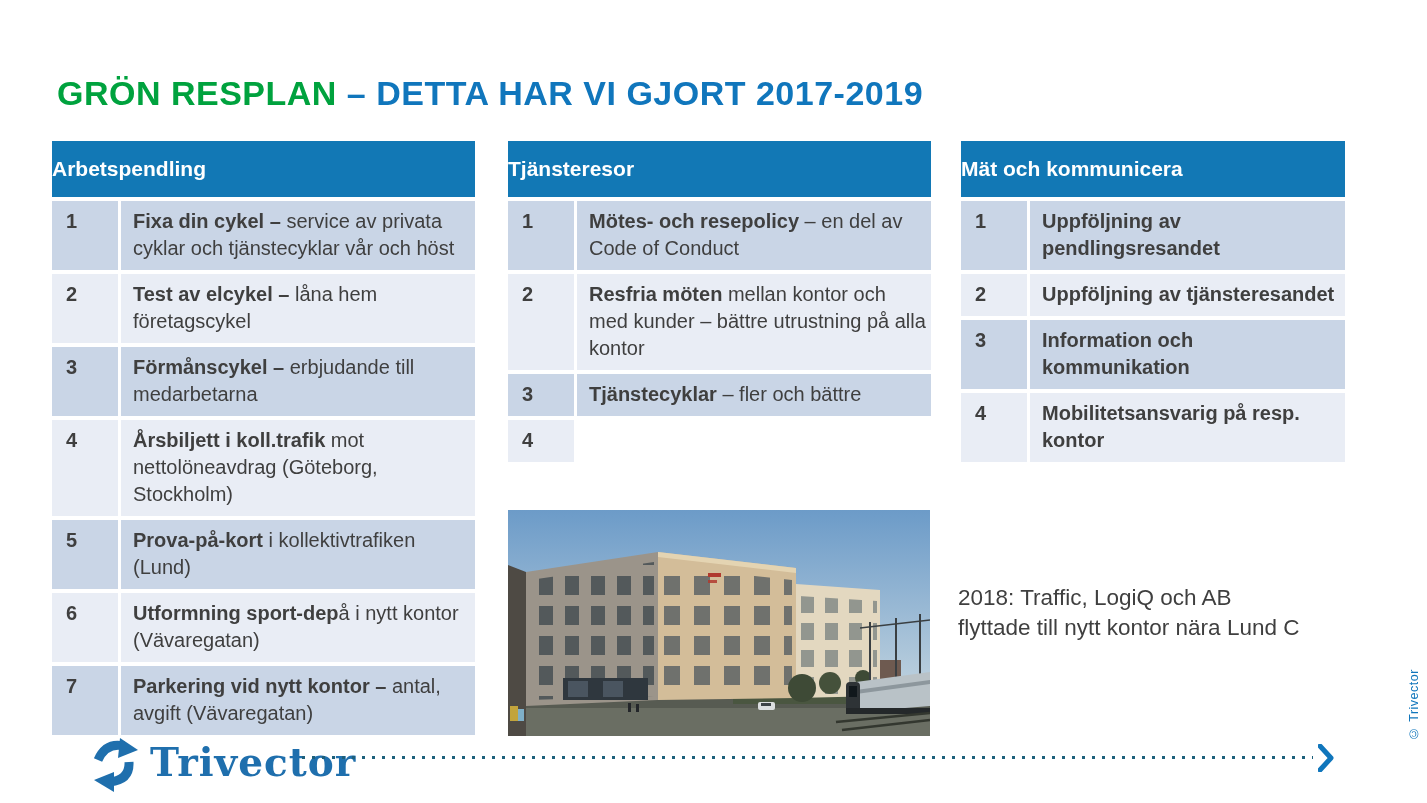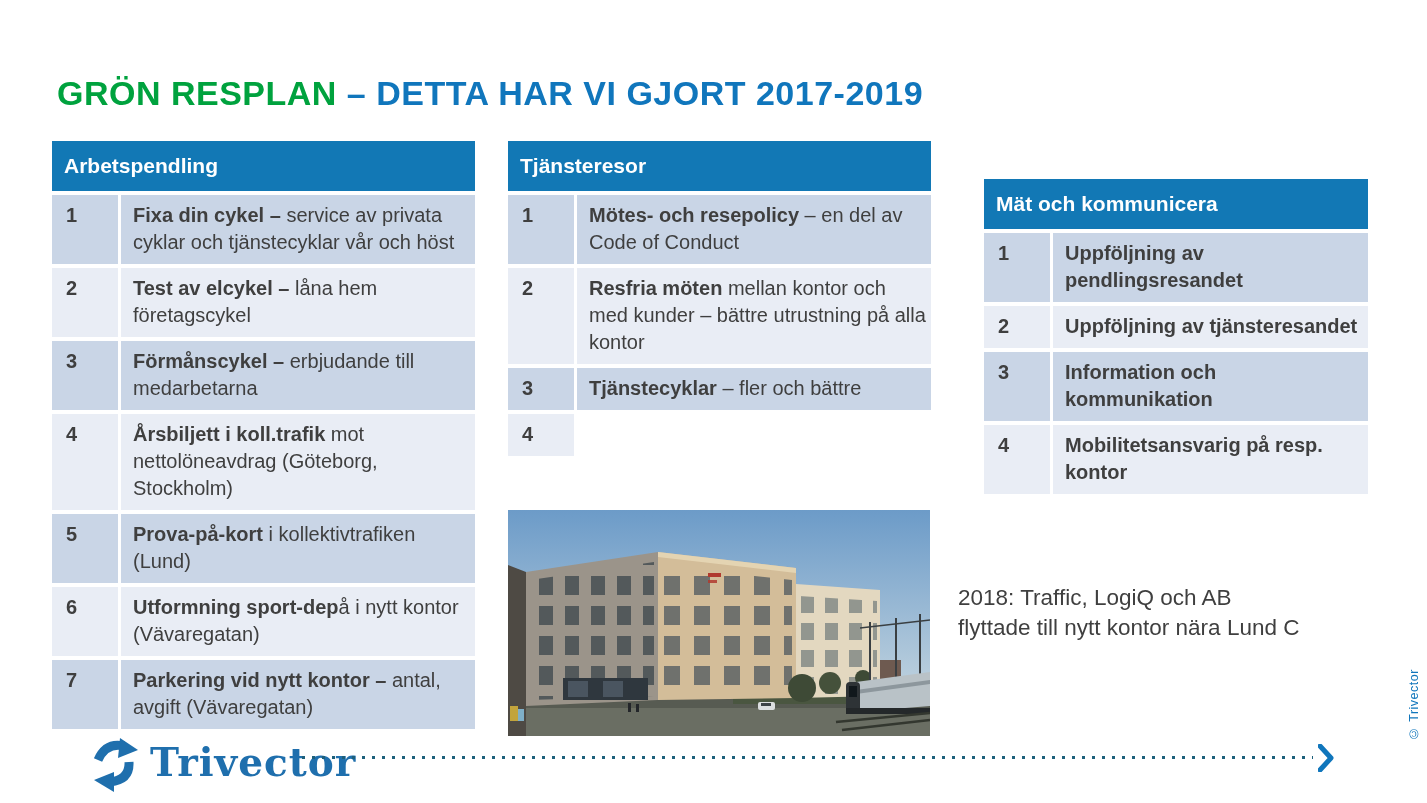--- a/index.html
+++ b/index.html
@@ -11,22 +11,21 @@
     position:absolute;left:57px;top:74px;margin:0;
     font-size:34px;font-weight:bold;letter-spacing:0.5px;white-space:nowrap;
   }
   .title .green{color:var(--title-green,#00a23e);margin-top:12px;}
   .title .blue{color:var(--title-blue,#1076bc);}
 
   .col{position:absolute;top:141px;display:flex;flex-direction:column;gap:4px;}
   .thead{
     background:var(--header-bg,#1278b5);color:#fff;
     font-size:21px;font-weight:bold;
-    height:50px;box-sizing:border-box;display:flex;align-items:center;
-    padding-left:12px;
+    height:56px;box-sizing:border-box;display:flex;align-items:center;
   }
   .row{display:flex;gap:3px;font-size:20px;line-height:27px;color:var(--text,#3f3f3f);}
   .row .num{flex:0 0 66px;box-sizing:border-box;padding:7px 0 8px 14px;font-weight:bold;}
   .row .txt{flex:1;box-sizing:border-box;padding:7px 2px 8px 12px;}
   .row.dark .num,.row.dark .txt{background:var(--row-dark,#c9d5e6);}
   .row.light .num,.row.light .txt{background:var(--row-light,#e9edf5);}
   .b{font-weight:bold;}
 
   .note{
     position:absolute;left:958px;top:583px;width:440px;
@@ -101,21 +100,21 @@
         <div class="txt"><span class="b">Resfria möten</span><span> mellan kontor och med kunder – bättre utrustning på alla kontor</span></div>
       </div>
       <div class="row dark">
         <div class="num">3</div>
         <div class="txt"><span class="b">Tjänstecyklar</span><span> – fler och bättre</span></div>
       </div>
       <div class="row light">
         <div class="num">4</div>
       </div>
     </div>
-  <div class="col" style="left:984px;width:384px;margin-top:38px;">
+  <div class="col" style="left:961px;width:384px;">
       <div class="thead">Mät och kommunicera</div>
       <div class="row dark">
         <div class="num">1</div>
         <div class="txt"><span class="b">Uppföljning av pendlingsresandet</span></div>
       </div>
       <div class="row light">
         <div class="num">2</div>
         <div class="txt"><span class="b">Uppföljning av tjänsteresandet</span></div>
       </div>
       <div class="row dark">

